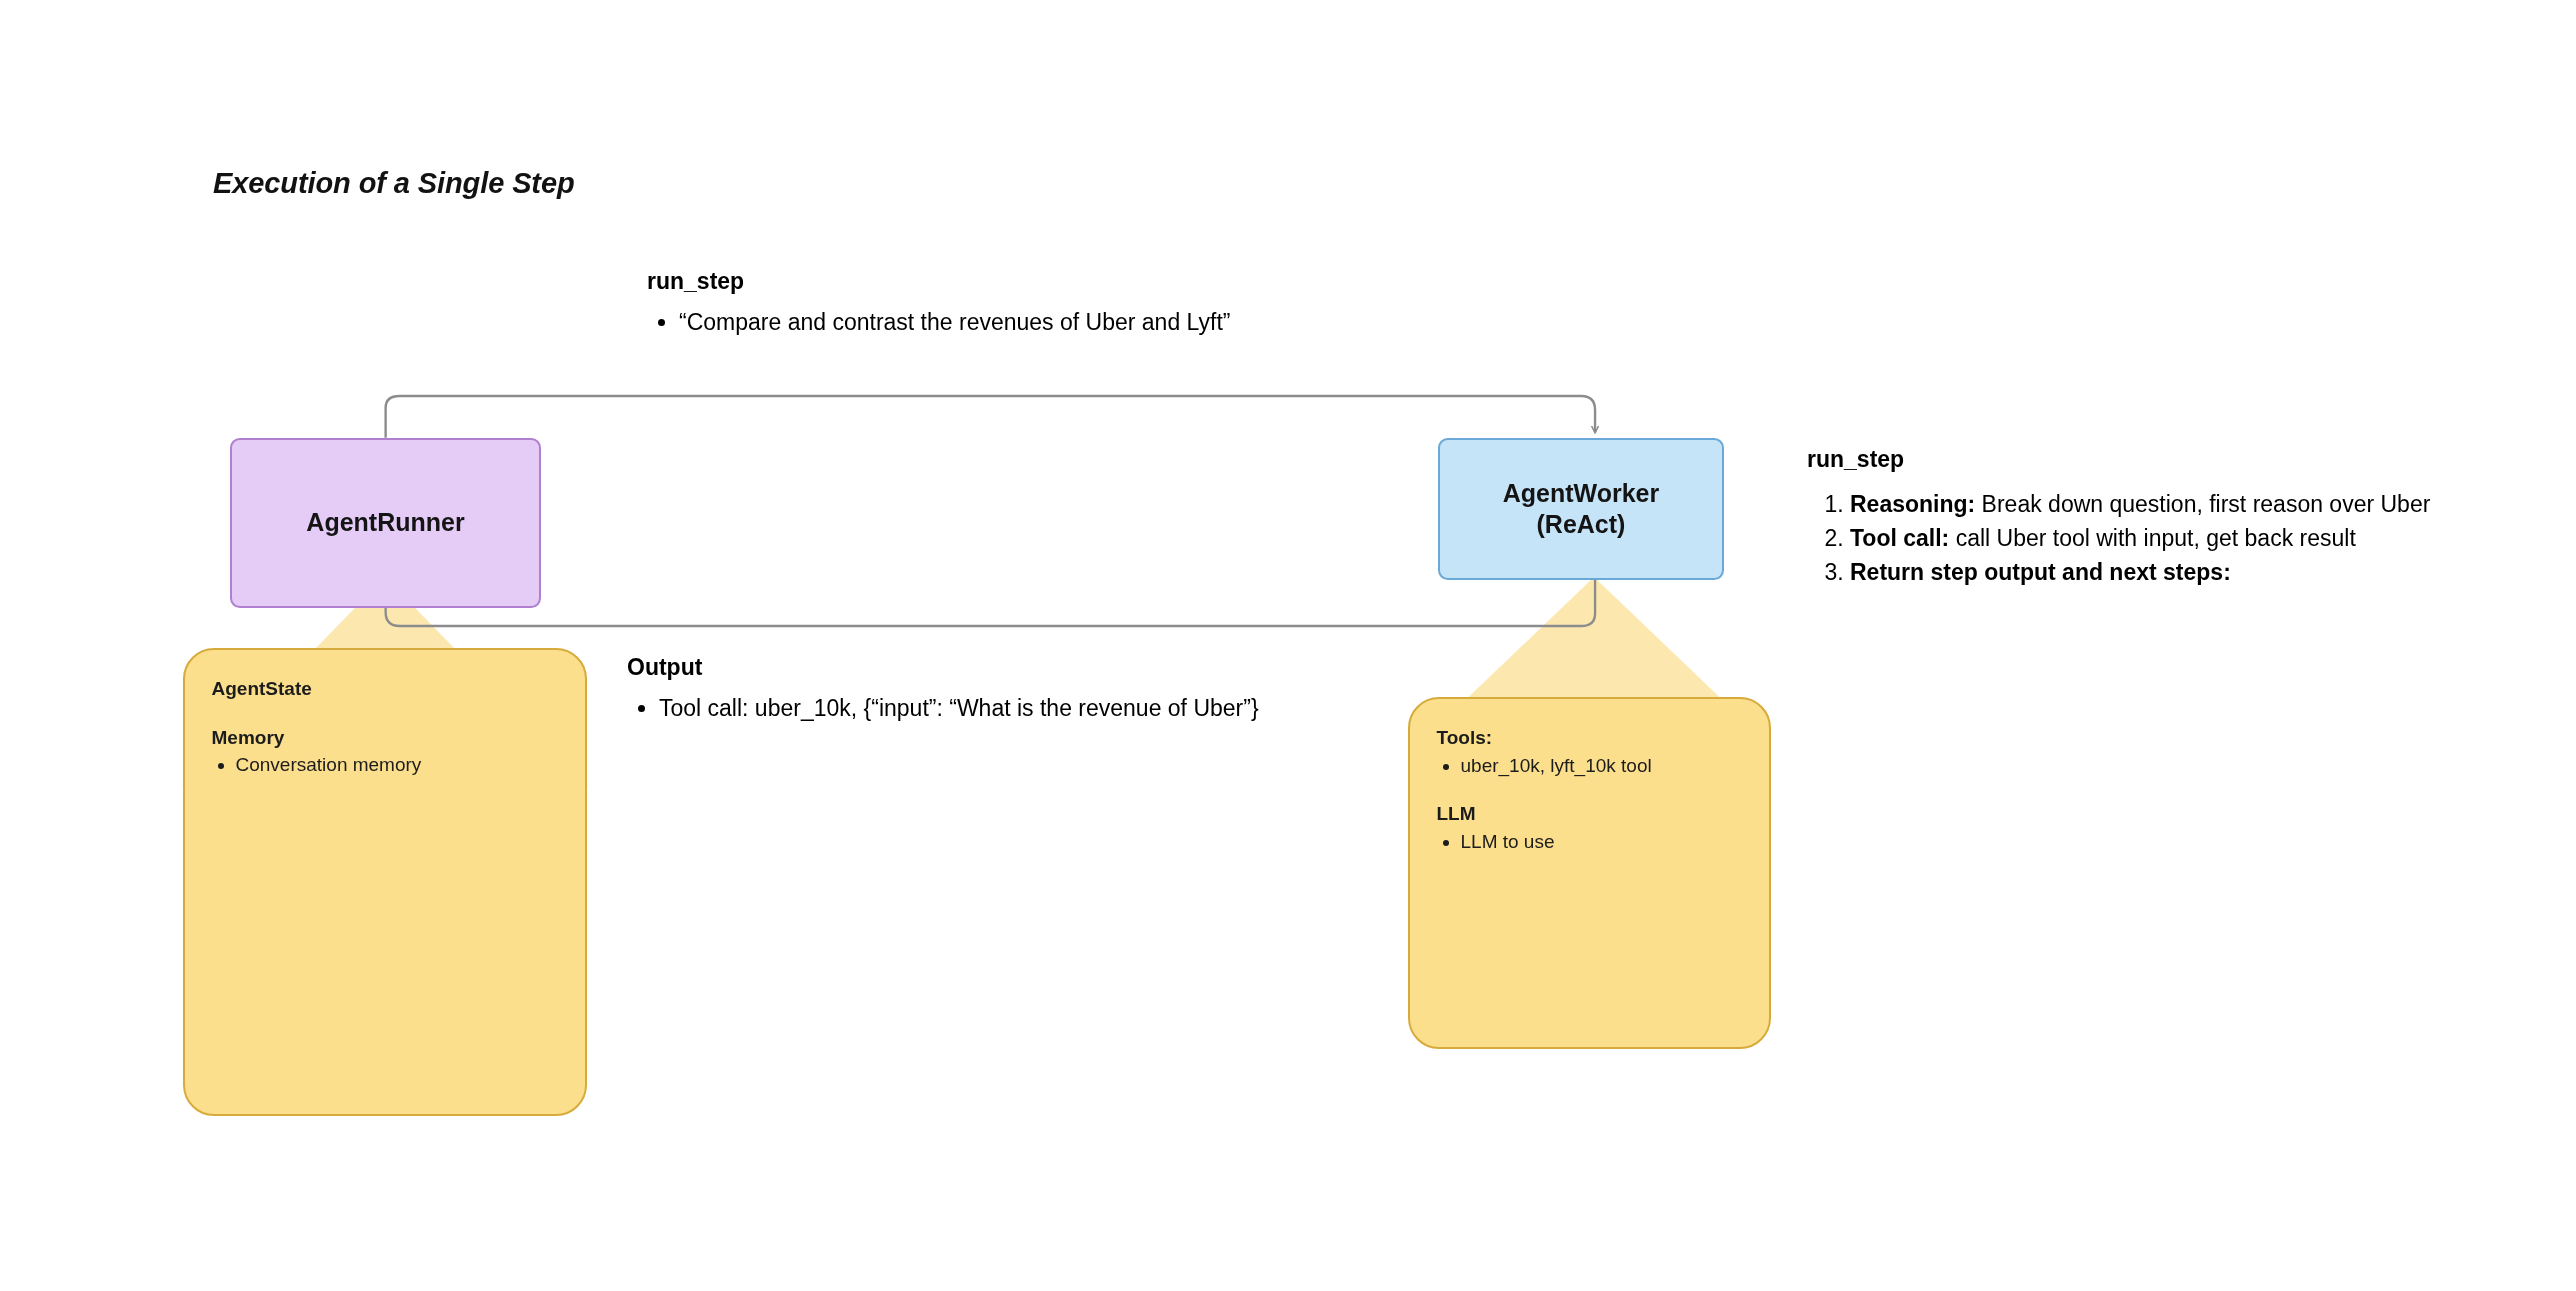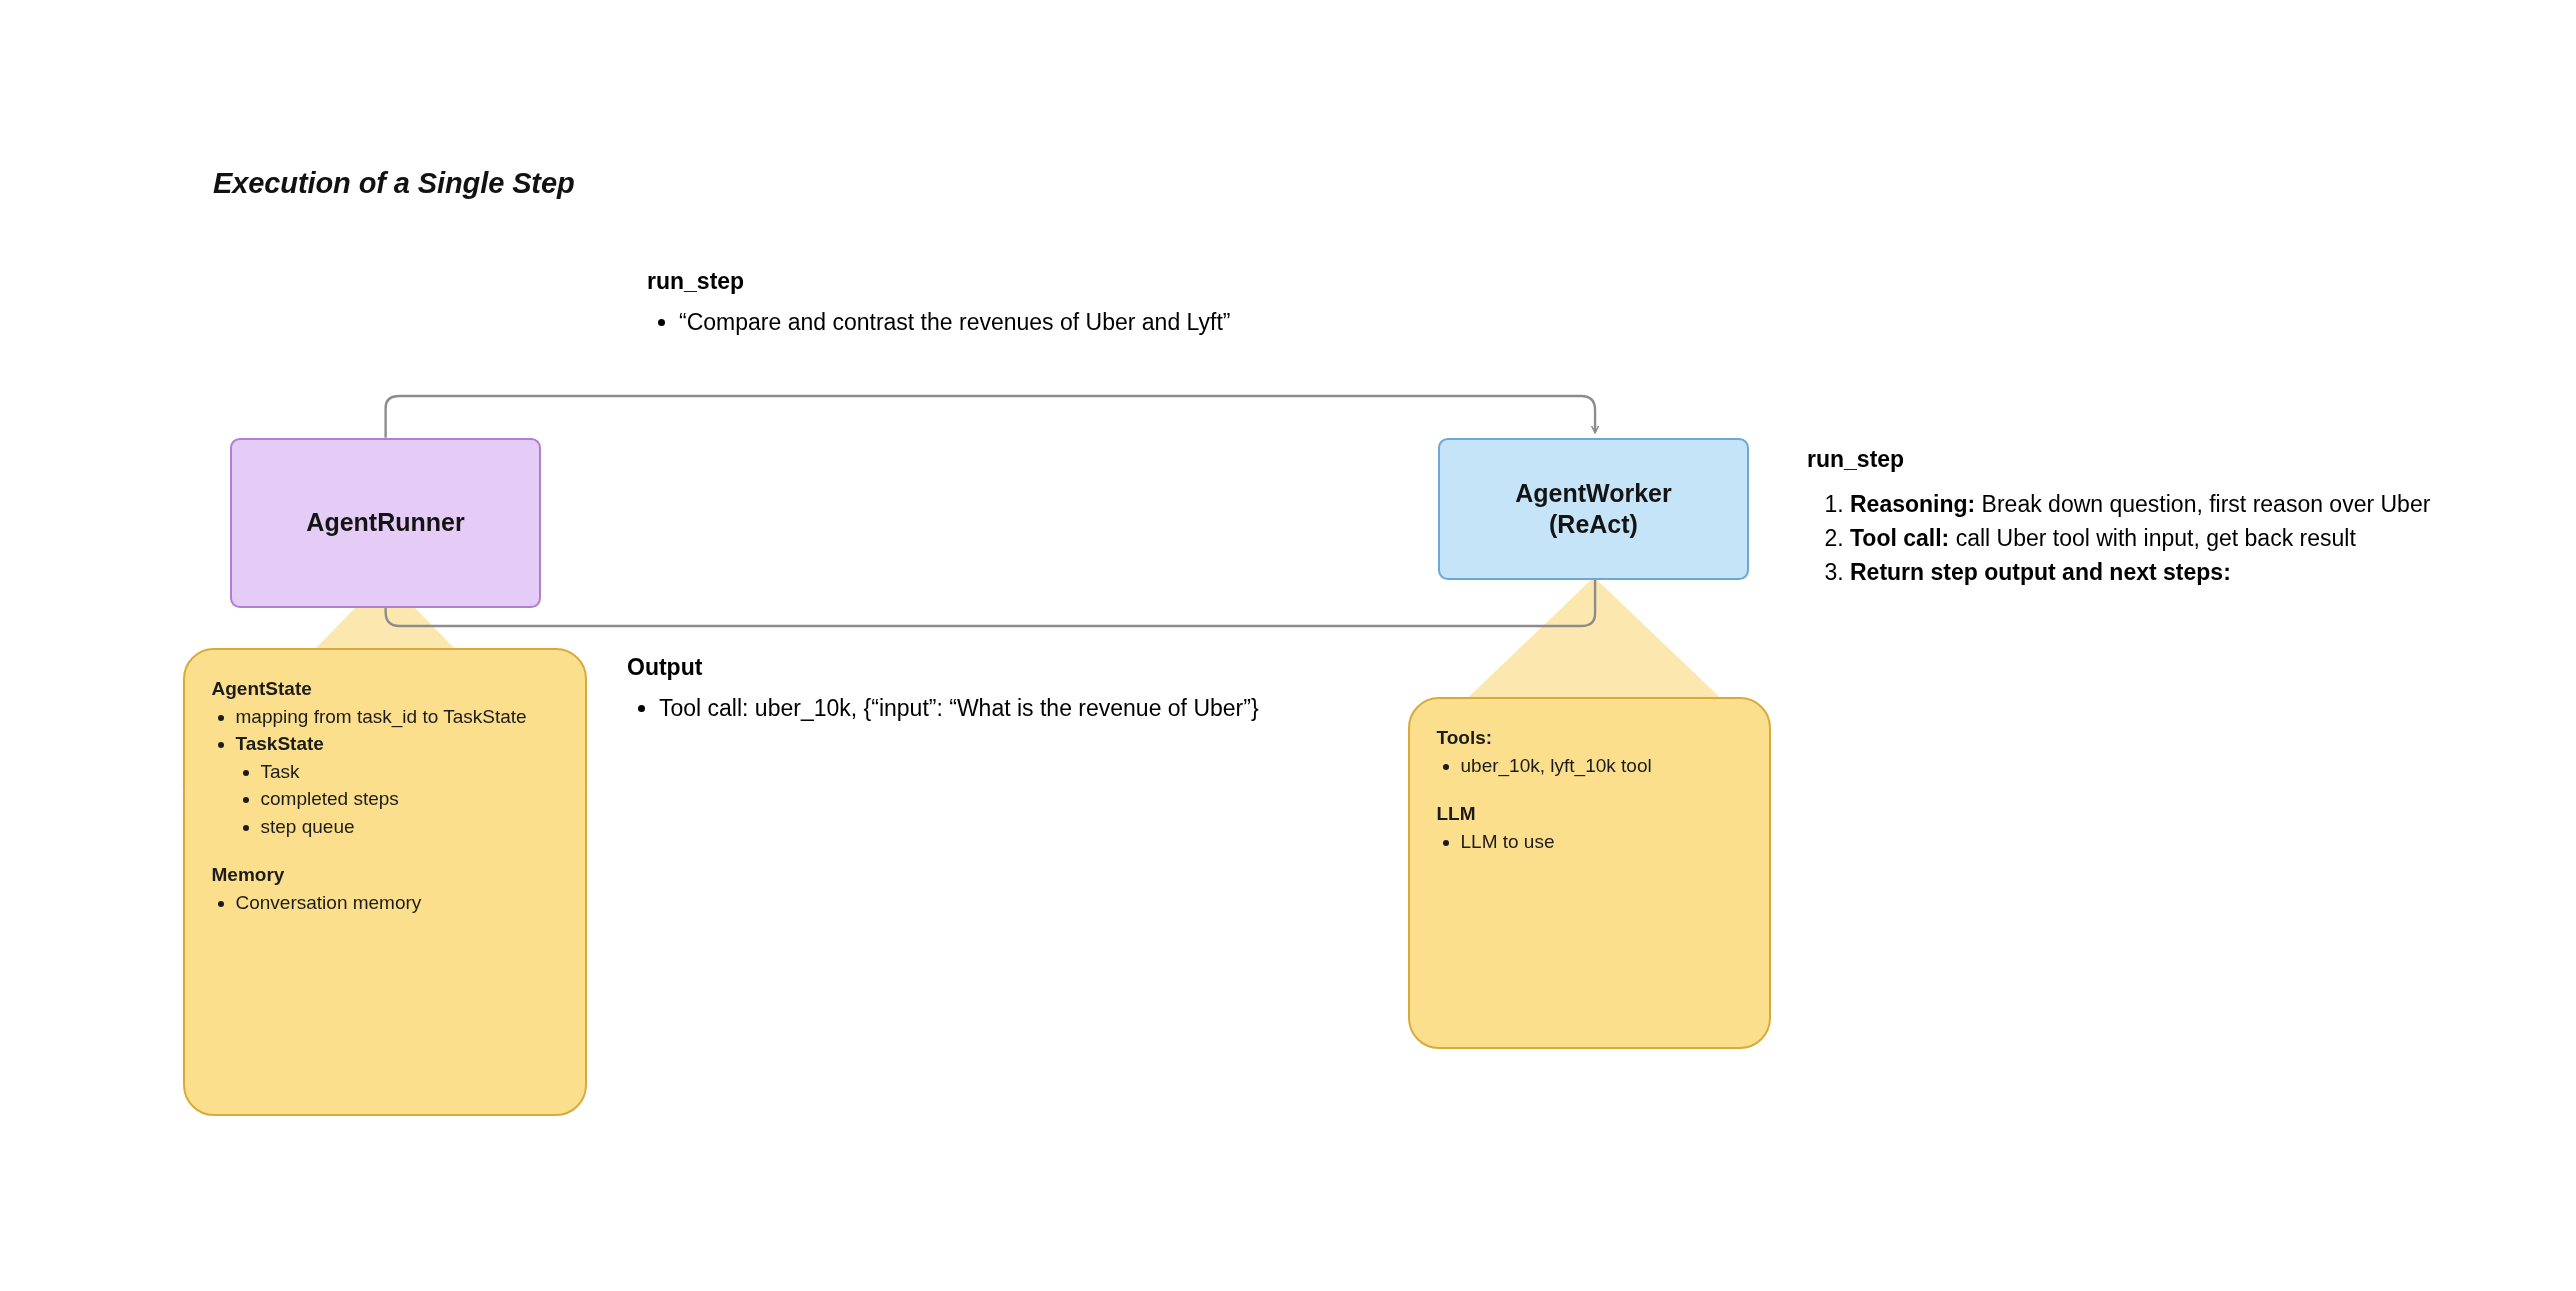--- a/index.html
+++ b/index.html
@@ -95,21 +95,21 @@
     top: 438px;
     width: 311px;
     height: 170px;
     background: #e5ccf7;
     border: 2.1px solid #b07fd0;
     color: #141414;
   }
   .node.worker {
     left: 1438px;
     top: 438px;
-    width: 311px;
+    width: 286px;
     height: 142px;
     background: #c6e4f7;
     border: 2.1px solid #6aa8d8;
     color: #141414;
   }
   .beam-wrap {
     position: absolute;
     overflow: hidden;
   }
   .beam-wrap.left { left: 160px; top: 577px; width: 450px; height: 209px; }
@@ -232,31 +232,20 @@
 
   <div class="annot output">
     <span class="hdr">Output</span>
     <ul>
       <li>Tool call: uber_10k, {“input”: “What is the revenue of Uber”}</li>
     </ul>
   </div>
 
   <div class="card state">
     <span class="hdr">AgentState</span>
-    <ul>
-      <li>mapping from task_id to TaskState</li>
-      <li>
-        <span class="sub-bold">TaskState</span>
-        <ul>
-          <li>Task</li>
-          <li>completed steps</li>
-          <li>step queue</li>
-        </ul>
-      </li>
-    </ul>
     <div class="gap"></div>
     <span class="hdr">Memory</span>
     <ul>
       <li>Conversation memory</li>
     </ul>
   </div>
 
   <div class="card tools">
     <span class="hdr">Tools:</span>
     <ul>

